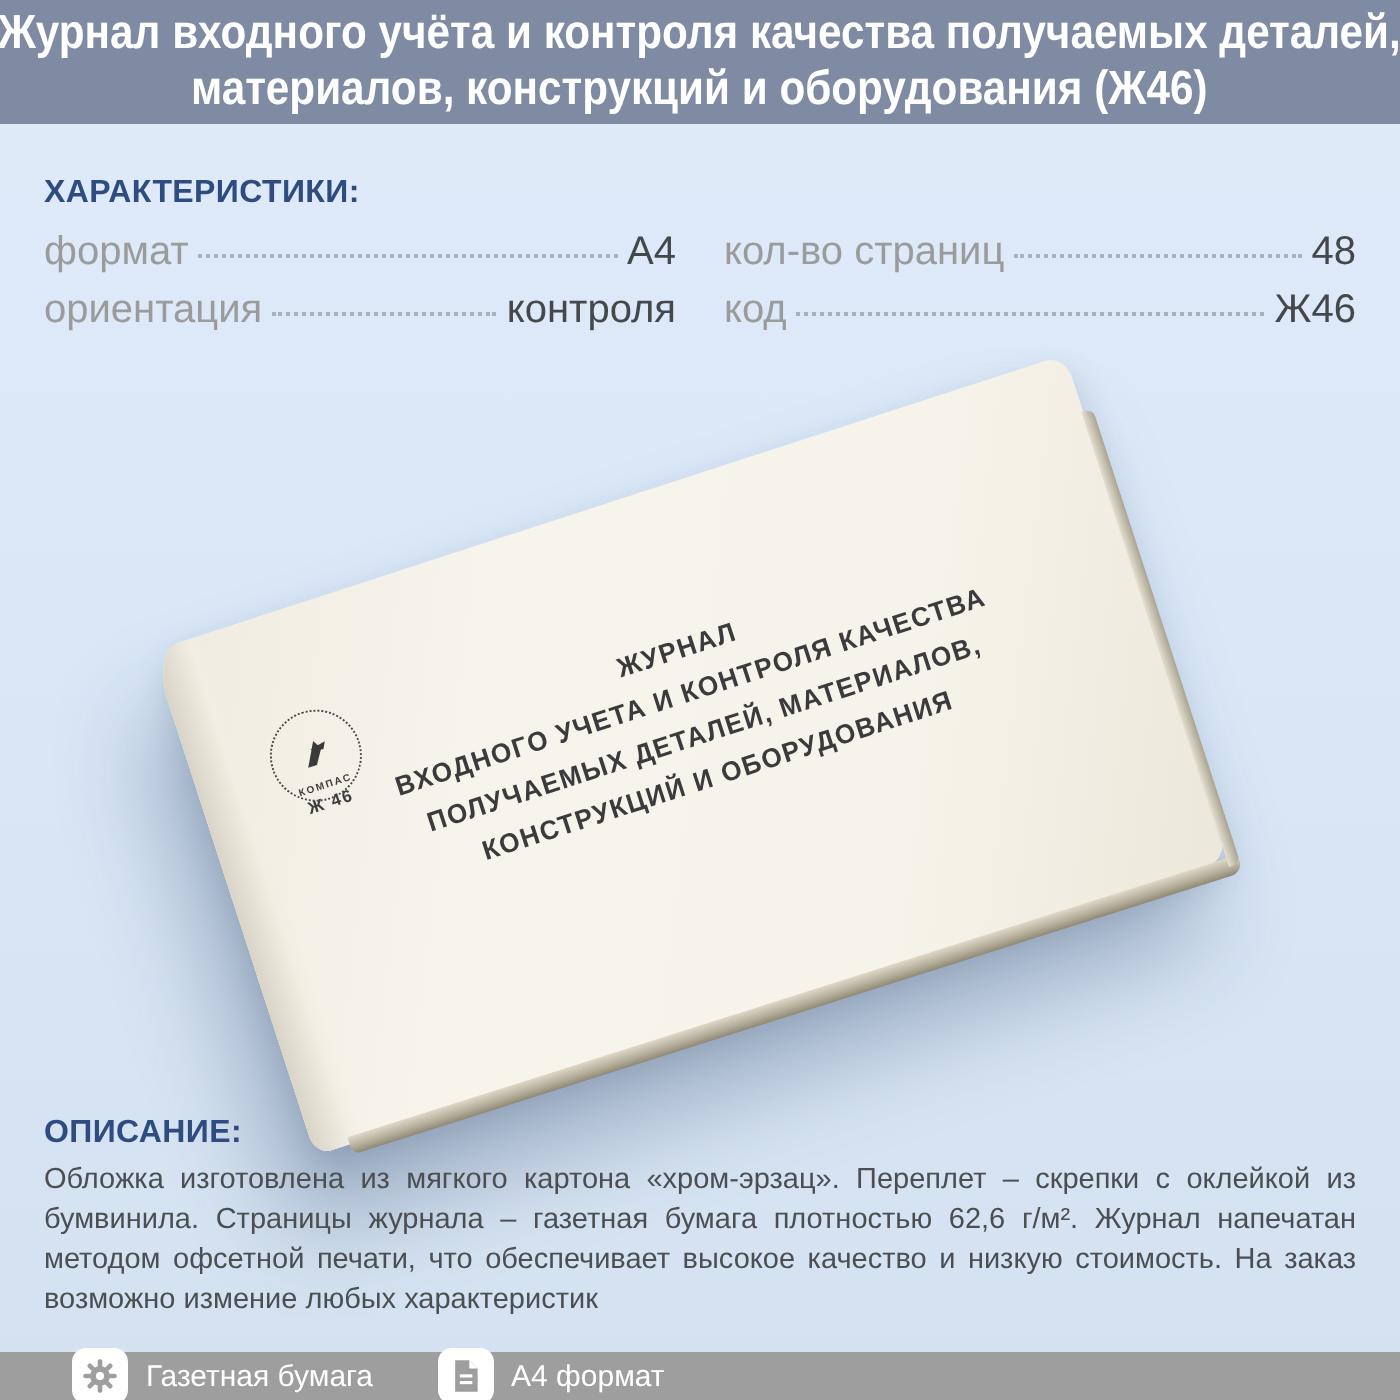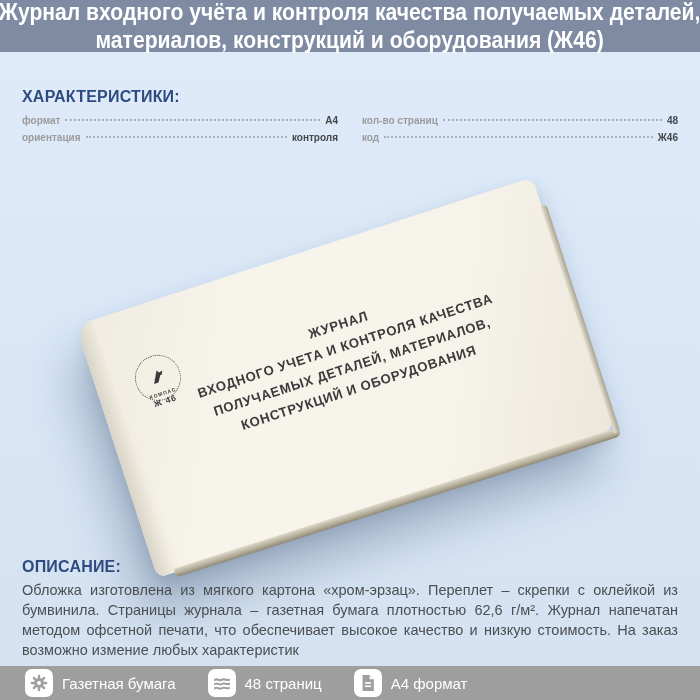--- a/index.html
+++ b/index.html
@@ -1,32 +1,32 @@
 <!DOCTYPE html>
 <html style="--banner: #7e8ba3; --accent: #2f4c80; --footer: #9e9e9e; --background: #d9e7f7; --cover: #f6f3ea;"><head>
 <meta charset="utf-8">
 <style>
   html,body{margin:0;padding:0;}
   body{width:700px;height:700px;overflow:hidden;font-family:"Liberation Sans",sans-serif;}
   .page{position:relative;width:700px;height:700px;
         background:linear-gradient(180deg,#e0ebf9 0%,#d9e7f7 45%,#d3e1f0 100%);}
 
   
-  .banner{position:absolute;top:0;left:0;width:700px;height:52px;
+  .banner{position:absolute;top:0;left:0;width:700px;height:62px;
           background:var(--banner,#7e8ba3);display:flex;align-items:center;justify-content:center;}
   .banner h1{margin:0;color:#ffffff;font-size:24px;font-weight:700;line-height:1.18;
              text-align:center;transform:scaleX(.88);transform-origin:center;white-space:nowrap;}
   .banner h1 span{display:block;}
 
   
   .chars{position:absolute;top:88px;left:22px;right:22px;}
   .sec-h{margin:0;color:var(--accent,#2f4c80);font-size:16px;font-weight:700;letter-spacing:.2px;}
   .chars-grid{display:flex;gap:24px;margin-top:9px;}
   .chars-col{flex:1;display:flex;flex-direction:column;gap:6px;}
-  .char-row{display:flex;align-items:baseline;font-size:10px;font-weight:700;}
+  .char-row{display:flex;align-items:baseline;font-size:20px;font-weight:400;}
   .char-label{color:#9b9b9b;white-space:nowrap;}
   .leader{flex:1;border-bottom:2px dotted #aab1b8;margin:0 5px;transform:translateY(-3px);}
   .char-value{color:#45484a;white-space:nowrap;}
 
   
   .book{position:absolute;left:105px;top:245px;width:480px;height:265px;z-index:1;
         transform:rotate(-18deg);
         background:linear-gradient(115deg,#efebe0 0%,#f7f4ec 30%,#f6f3ea 70%,#ece7da 100%);
         border-radius:14px 10px 10px 8px / 26px 12px 12px 10px;
         box-shadow:-20px 34px 46px rgba(75,95,125,.40), 0 8px 16px rgba(75,95,125,.22);}
@@ -48,22 +48,22 @@
   .cover-title{position:absolute;left:40px;right:20px;top:70px;text-align:center;
                color:#3b3b3d;font-weight:700;font-size:13.5px;line-height:1.62;
                letter-spacing:.8px;transform:scaleX(.97);}
   .cover-title span{display:block;white-space:nowrap;}
 
   
   .desc{position:absolute;top:558px;left:22px;right:22px;z-index:2;}
   .desc p{margin:5px 0 0;color:#4b4f52;font-size:14.5px;line-height:1.37;text-align:justify;}
 
   
-  .footbar{position:absolute;left:0;bottom:0;width:700px;height:34px;background:var(--footer,#9e9e9e);
-           display:flex;padding-left:25px;gap:32px;box-sizing:border-box;z-index:3;}
+  .footbar{position:absolute;left:0;bottom:0;width:700px;height:24px;background:var(--footer,#9e9e9e);
+           display:flex;padding-left:36px;gap:32px;box-sizing:border-box;z-index:3;}
   .foot-item{display:flex;align-items:center;gap:9px;}
   .foot-icon{width:28px;height:28px;background:#ffffff;border-radius:7px;
              display:flex;align-items:center;justify-content:center;flex:0 0 auto;}
   .foot-icon svg{display:block;}
   .foot-label{color:#ffffff;font-size:15px;white-space:nowrap;}
 </style>
 </head>
 <body>
 
 <div class="page">
@@ -150,32 +150,20 @@
             <rect x="10.6" y="2" width="2.8" height="5" rx="1.2" transform="rotate(315 12 12)"></rect>
             <circle cx="12" cy="12" r="6"></circle>
             <circle cx="12" cy="12" r="2.4" fill="#ffffff"></circle>
           </g>
         </svg>
       </span>
       <span class="foot-label">Газетная бумага</span>
     </div>
 
 
-    <div class="foot-item">
-      <span class="foot-icon">
-        <svg width="20" height="20" viewBox="0 0 24 24">
-          <g fill="#9e9e9e">
-            <path d="M2.5 7.5 C6 4.5 9 9 12 7 C15 5 18 8.5 21.5 6.5 L21.5 9 C18 11 15 7.5 12 9.5 C9 11.5 6 7 2.5 10 Z"></path>
-            <path d="M2.5 12.5 C6 9.5 9 14 12 12 C15 10 18 13.5 21.5 11.5 L21.5 14 C18 16 15 12.5 12 14.5 C9 16.5 6 12 2.5 15 Z"></path>
-            <path d="M2.5 17.5 C6 14.5 9 19 12 17 C15 15 18 18.5 21.5 16.5 L21.5 19 C18 21 15 17.5 12 19.5 C9 21.5 6 17 2.5 20 Z"></path>
-          </g>
-        </svg>
-      </span>
-      <span class="foot-label">48 страниц</span>
-    </div>
 
     <div class="foot-item">
       <span class="foot-icon">
         <svg width="20" height="20" viewBox="0 0 24 24">
           <path d="M5.5 2.5 H14 L19 7.5 V21.5 H5.5 Z" fill="#9e9e9e"></path>
           <path d="M14 2.5 L19 7.5 H14 Z" fill="#ffffff"></path>
           <rect x="8.3" y="11" width="7.5" height="1.9" fill="#ffffff"></rect>
           <rect x="8.3" y="15" width="7.5" height="1.9" fill="#ffffff"></rect>
         </svg>
       </span>

